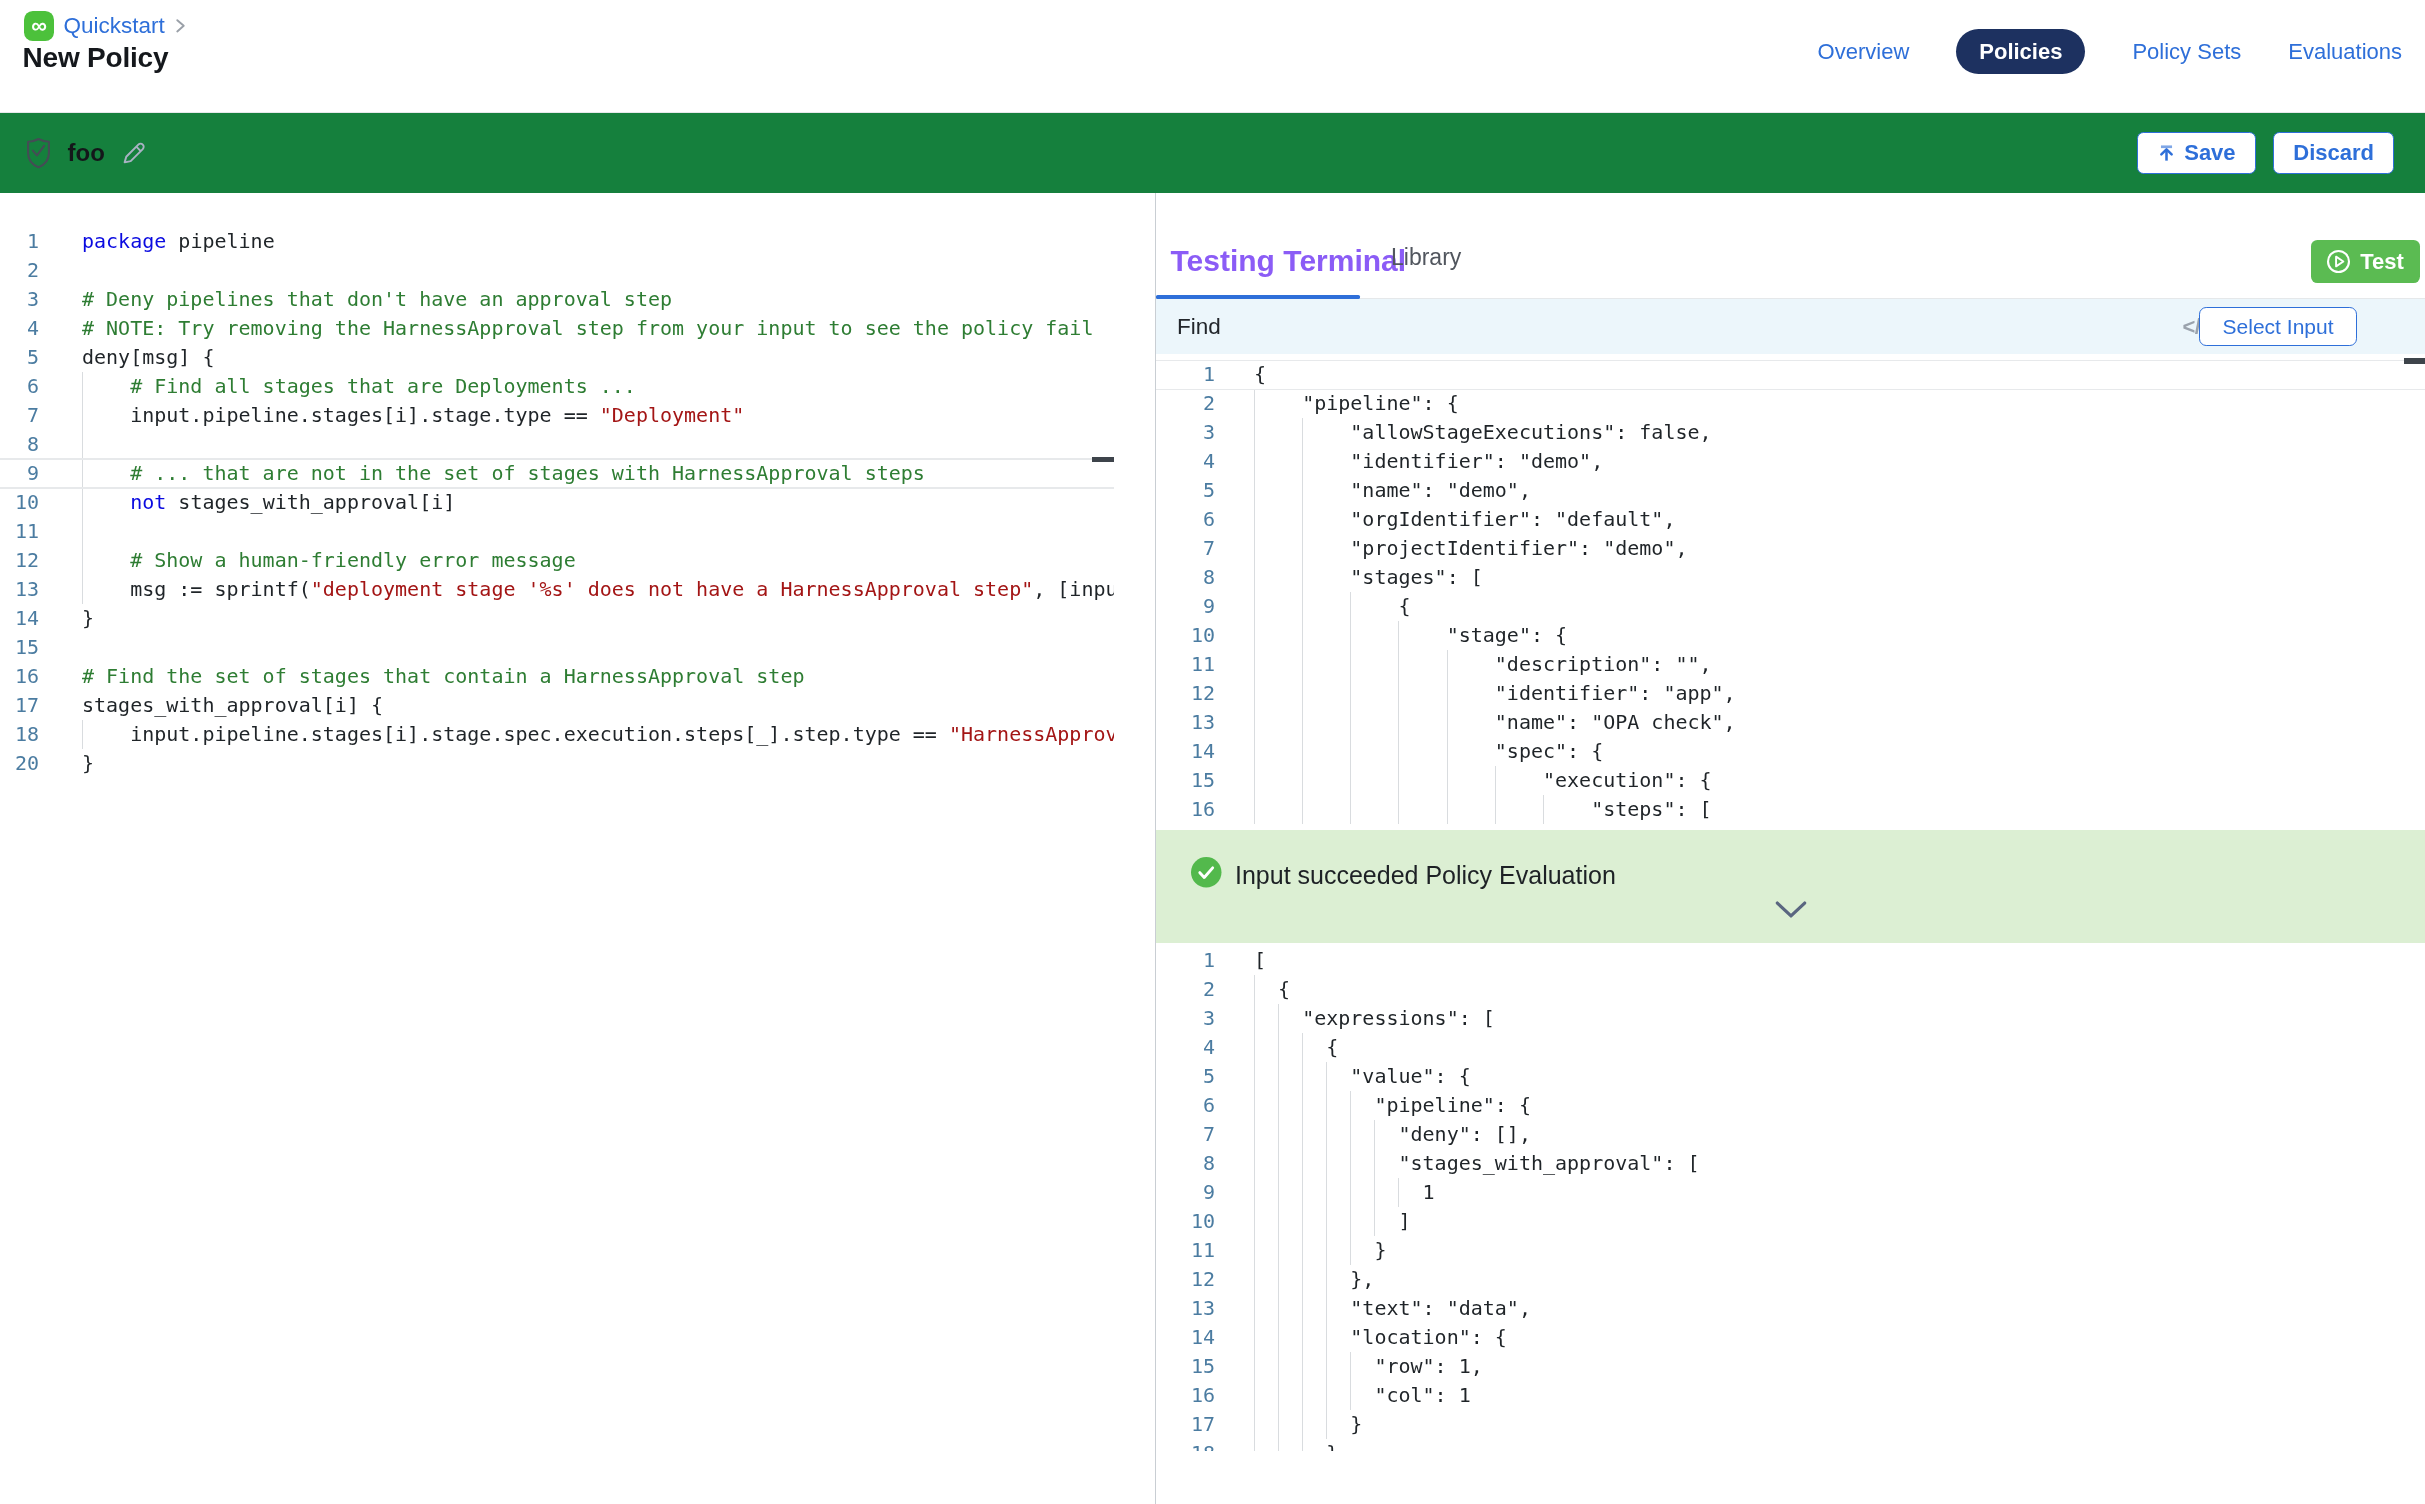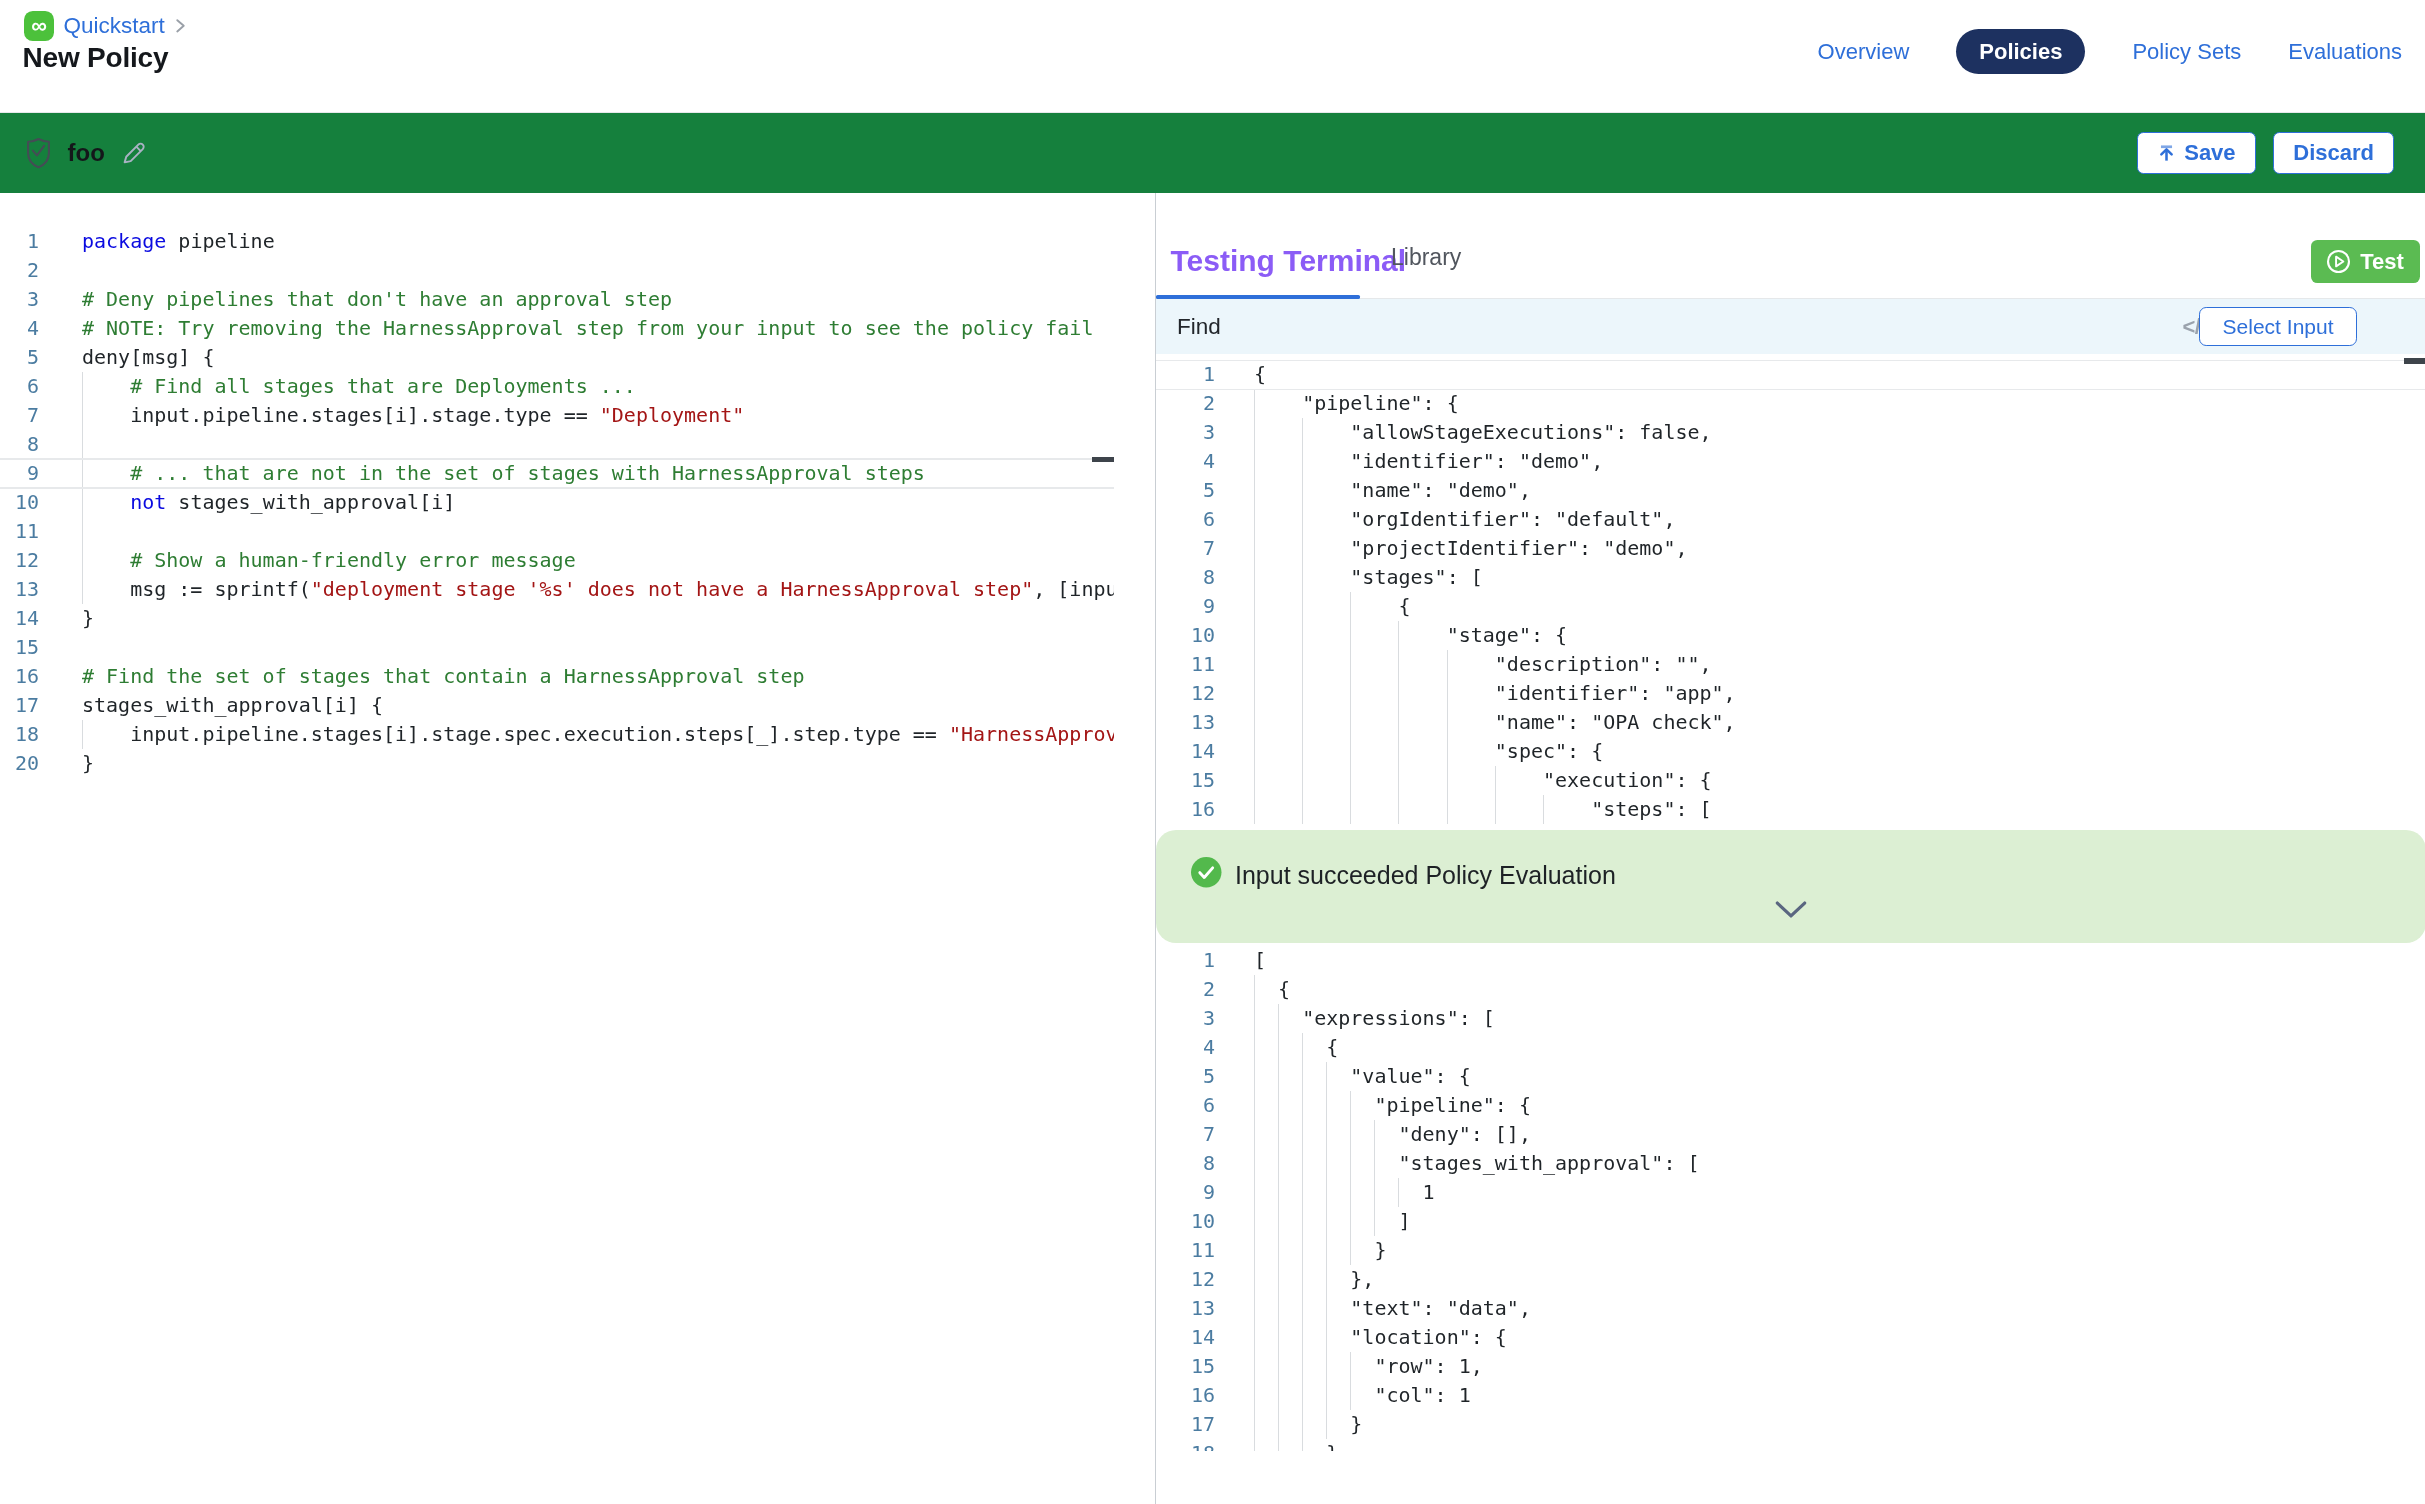--- a/index.html
+++ b/index.html
@@ -58,21 +58,21 @@
   .select-input-btn { position:absolute; right:69px; top:8px; height:39px; padding:0 22.5px; background:#fff; border:1.6px solid #2e6fd9; border-radius:7.2px;
     color:#2e6fd9; font-size:21px; font-weight:500; cursor:pointer; font-family:inherit; }
 
   .editor-input { position:relative; height:476px; padding-top:6.4px; overflow:hidden; background:#fff; cursor:text; }
   .editor-input .ln, .editor-output .ln { width:59px; }
   .editor-input .lc, .editor-output .lc { margin-left:39px; }
 
   .output-bar { position:relative; height:55px; background:#fff; }
   .trash-btn { position:absolute; right:21px; top:11.3px; background:none; border:none; cursor:pointer; padding:0; }
 
-  .banner { position:relative; height:113px; background:#dcefd3;border-radius:20px; }
+  .banner { position:relative; height:113px; background:#dcefd3; }
   .banner-check { position:absolute; left:35px; top:27px; }
   .banner-text { position:absolute; left:79px; top:30.5px; font-size:25px; color:#1d2125; }
   .banner-chevron { position:absolute; left:50%; transform:translateX(-50%); top:69px; background:none; border:none; cursor:pointer; padding:0; }
 
   .editor-output { position:relative; height:508px; padding-top:3.2px; overflow:hidden; background:#fff; cursor:text; }
 </style>
 </head>
 <body>
 
 <div class="page">

